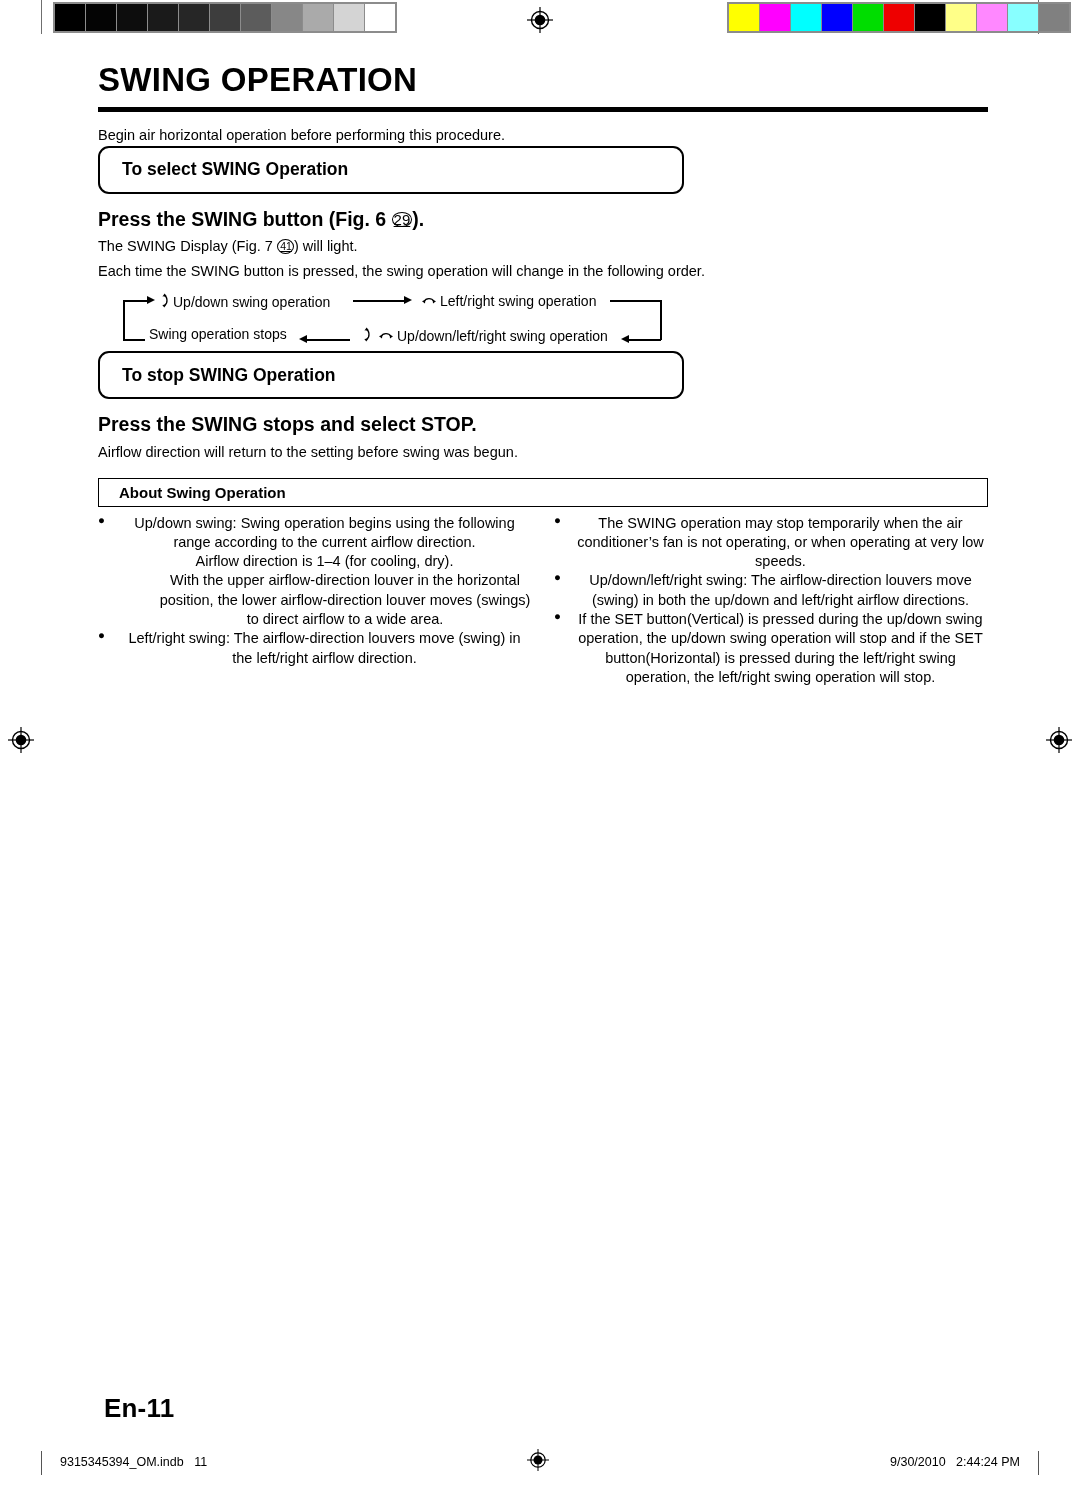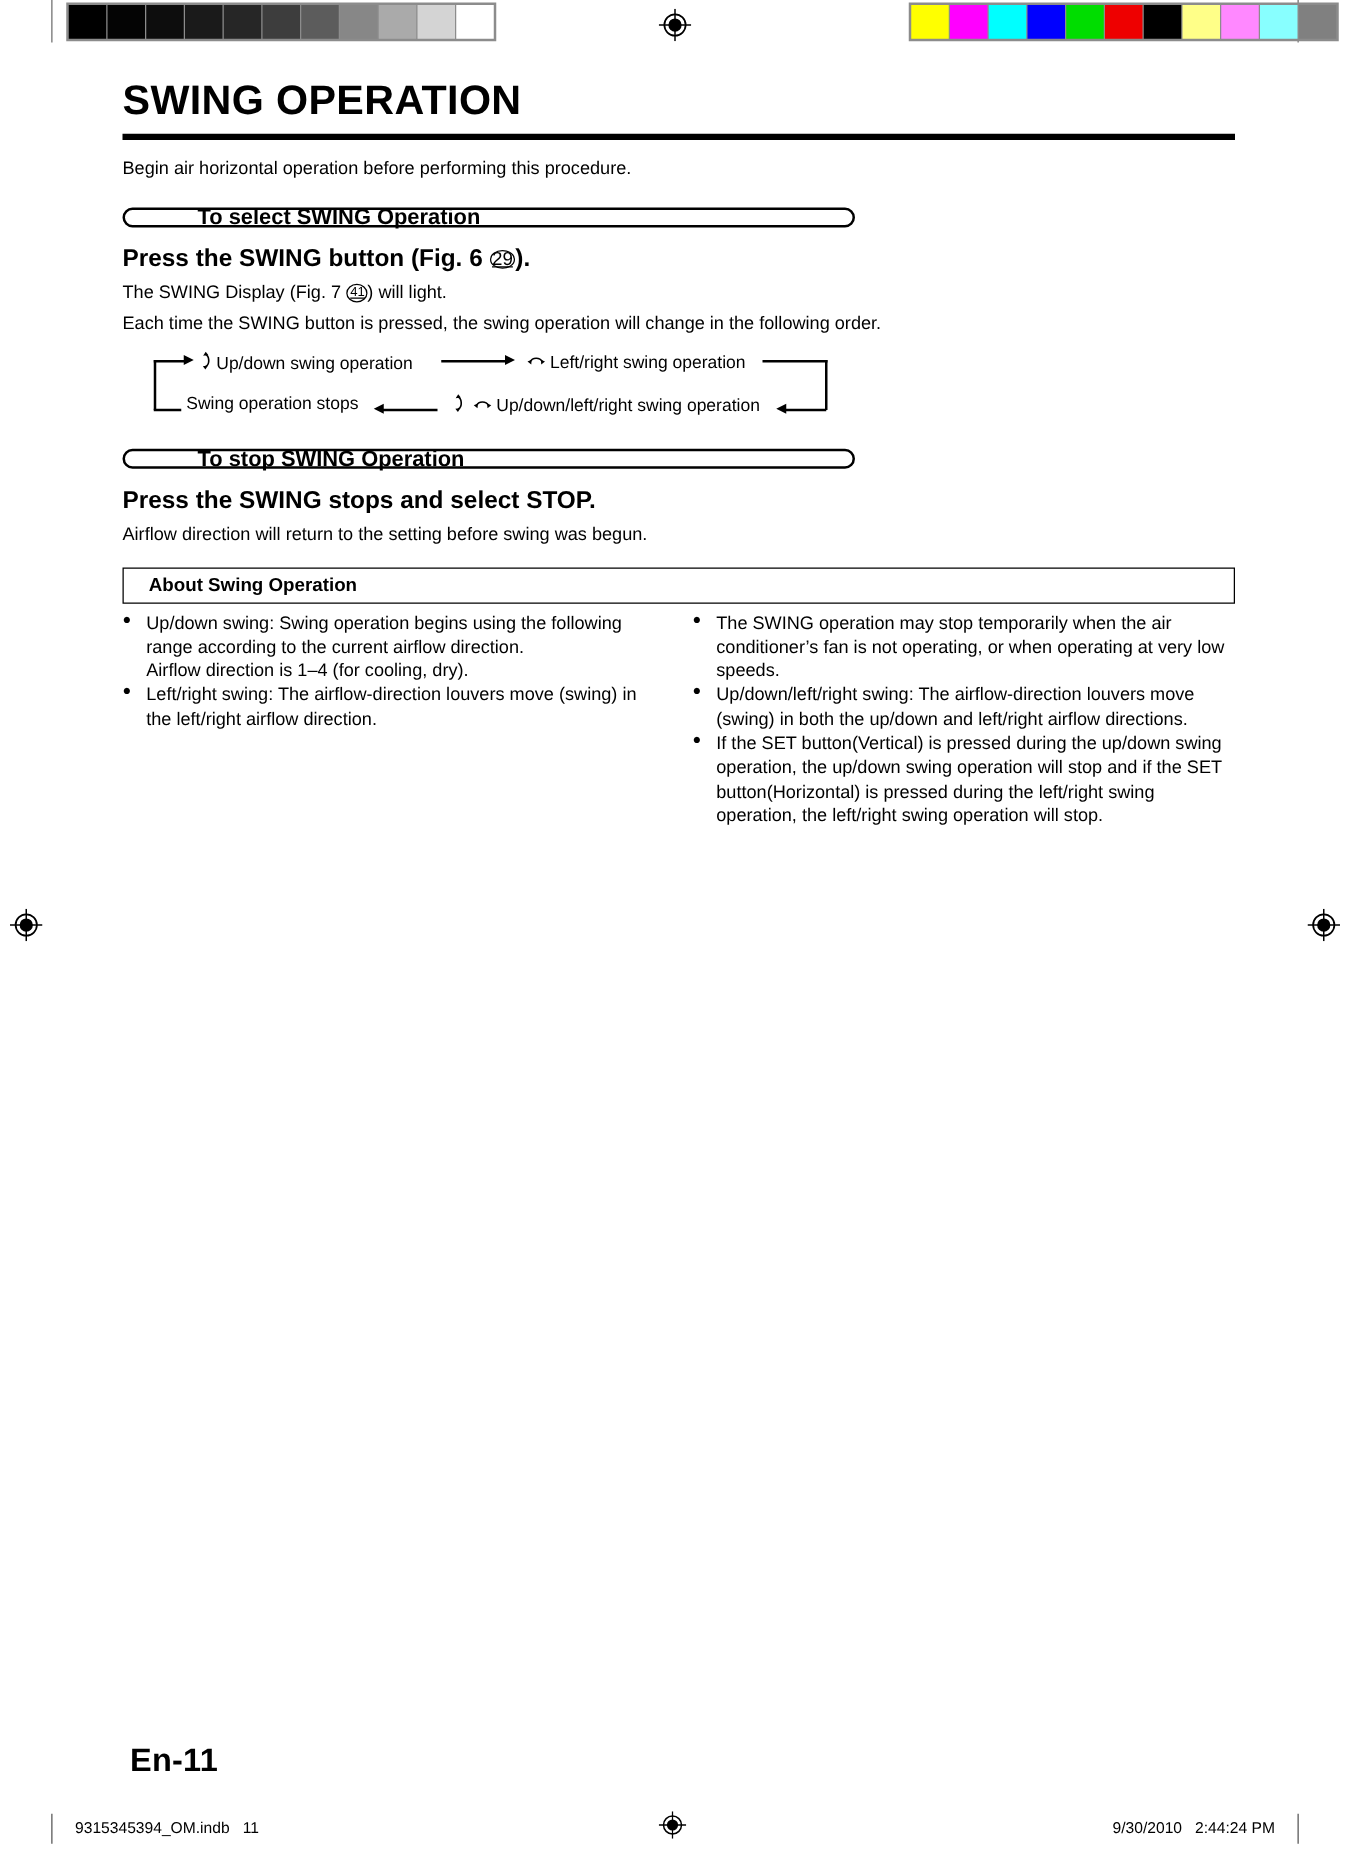--- a/index.html
+++ b/index.html
@@ -93,29 +93,27 @@
   }
 
   p.intro {
     margin: 14px 0 0 0;
     font-size: 14.5px;
     line-height: 1.35;
   }
 
   
   .pill {
-    margin-top: 20px;
     width: 586px;
-    height: 16px;
+    height: 48px;
     border: 2px solid #000;
     border-radius: 11px;
     display: flex;
     align-items: center;
     box-sizing: border-box;
-    padding-left: 36px;
   }
   .pill span {
     padding-left: 22px;
     font-size: 17.5px;
     font-weight: bold;
   }
 
   h2.step {
     margin: 14px 0 0 0;
     font-size: 19.5px;
@@ -198,21 +196,21 @@
     font-weight: bold;
   }
 
   
   .columns {
     margin-top: 7px;
     display: flex;
     width: 890px;
     gap: 22px;
   }
-  .col { width: 434px; }
+  .col { width: 434px; text-align: center; }
 
   ul.bullets {
     list-style: none;
     margin: 0;
     padding: 0;
     font-size: 14.5px;
     line-height: 1.33;
   }
   ul.bullets > li {
     position: relative;
@@ -422,20 +420,21 @@
     <div class="note-box">
       <span>About Swing Operation</span>
     </div>
 
     <div class="columns">
       <div class="col">
         <ul class="bullets">
           <li>
             <span class="no-indent">Up/down swing: Swing operation begins using the following range according to the current airflow direction.</span>
             <span class="no-indent">Airflow direction is 1–4 (for cooling, dry).</span>
+            <span class="sub-indent">With the upper airflow-direction louver in the horizontal position, the lower airflow-direction louver moves (swings) to direct airflow to a wide area.</span>
           </li>
           <li>
             <span class="no-indent">Left/right swing: The airflow-direction louvers move (swing) in the left/right airflow direction.</span>
           </li>
         </ul>
       </div>
 
       <div class="col">
         <ul class="bullets">
           <li>

